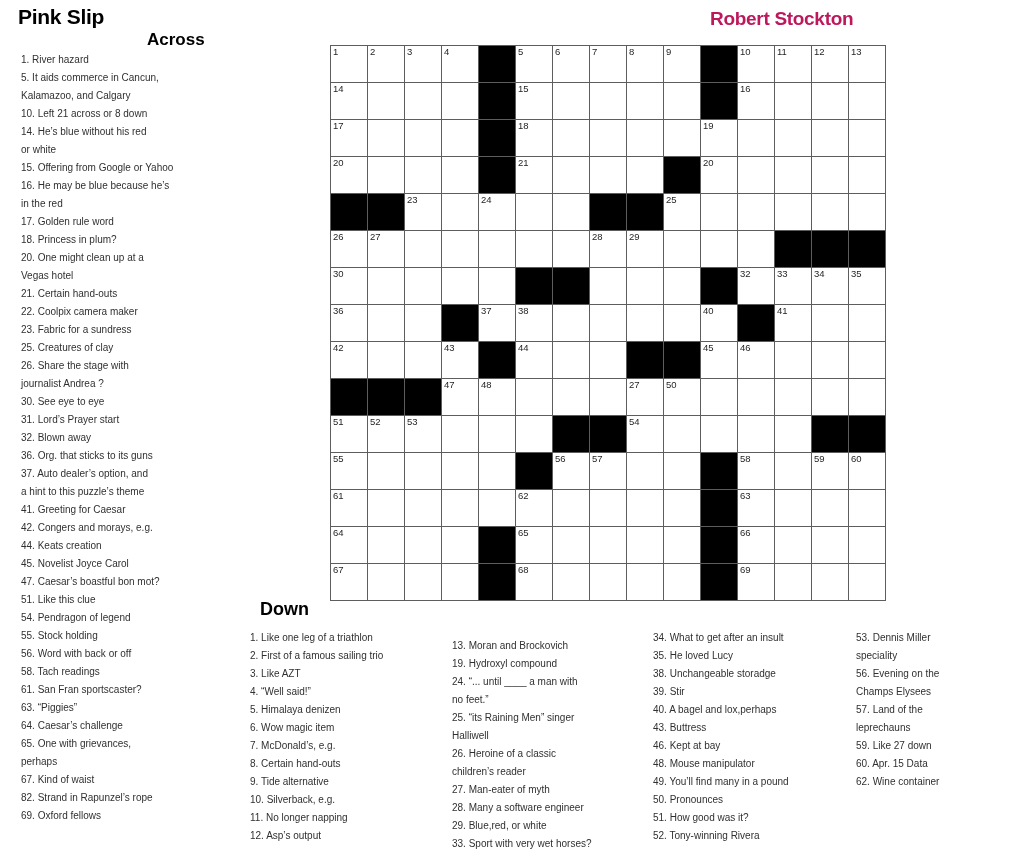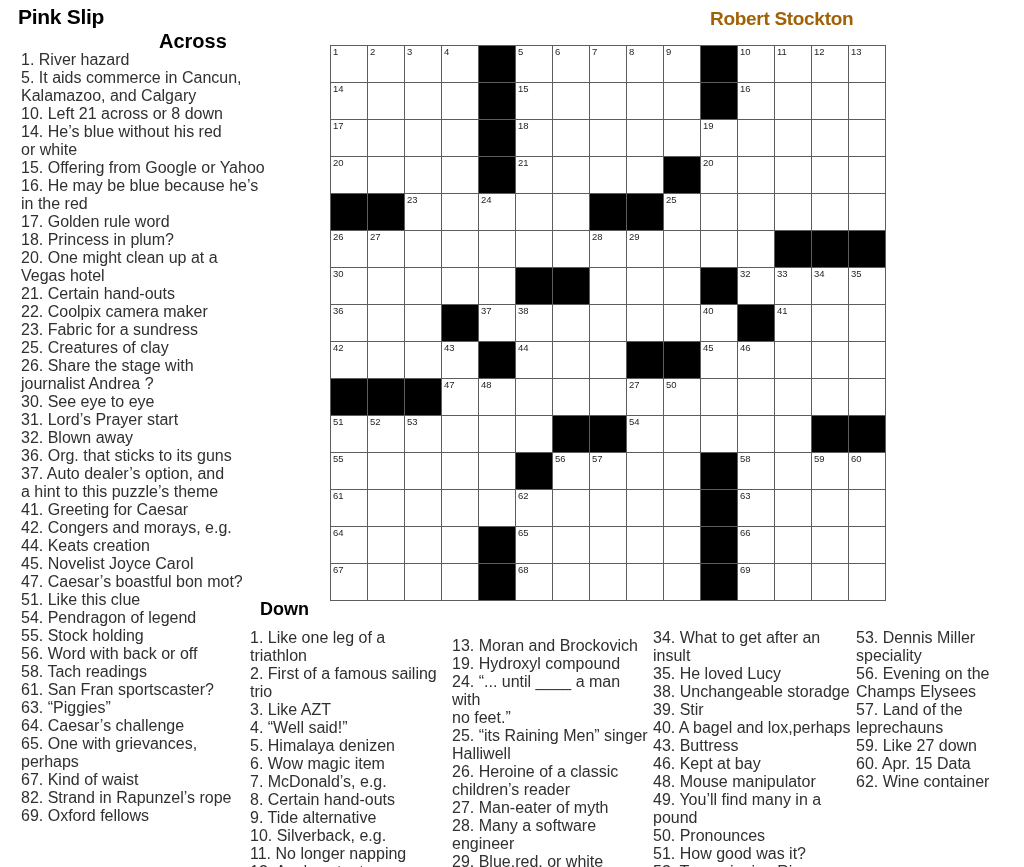--- a/index.html
+++ b/index.html
@@ -6,27 +6,27 @@
   .page {
     position:relative; width:1024px; height:867px; background:#ffffff;
     font-family:Liberation Sans, sans-serif; overflow:hidden; color:#000;
   }
   .title {
     position:absolute; left:18px; top:5px;
     font-size:21px; font-weight:bold; letter-spacing:-0.3px; color:#000;
   }
   .author {
     position:absolute; left:710px; top:8px;
-    font-size:19px; font-weight:bold; letter-spacing:-0.3px; color:#a16207;
+    font-size:19px; font-weight:bold; letter-spacing:-0.3px; color:#be185d;
   }
   .section-heading { position:absolute; font-weight:bold; color:#000; }
-  #across-heading { left:159px; top:30px; font-size:20px; }
+  #across-heading { left:147px; top:30px; font-size:17px; }
   #down-heading  { left:260px; top:599px; font-size:18px; }
   .clues {
-    position:absolute; font-size:16px; line-height:18px; color:#303030;
+    position:absolute; font-size:10px; line-height:18px; color:#303030;
   }
   .clue { white-space:pre-line; }
   #across-clues { left:21px;  top:51px;  width:295px; }
   #down-col-1   { left:250px; top:629px; width:192px; }
   #down-col-2   { left:452px; top:629px; width:198px;margin-top:8px; }
   #down-col-3   { left:653px; top:629px; width:200px; }
   #down-col-4   { left:856px; top:629px; width:166px; }
   #grid {
     position:absolute; left:330px; top:45px;
     display:grid; grid-template-columns:repeat(15,37px); grid-auto-rows:37px;

